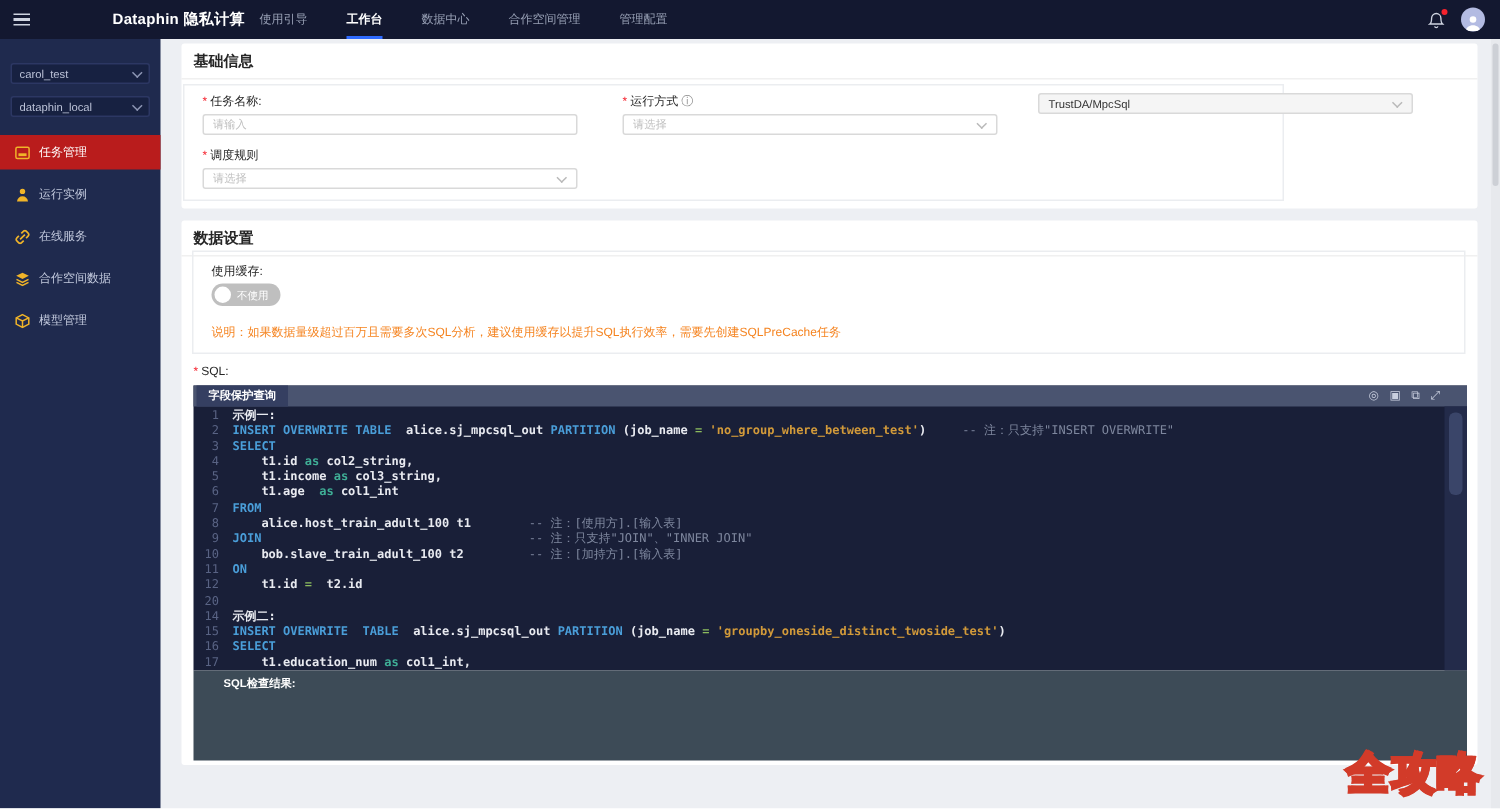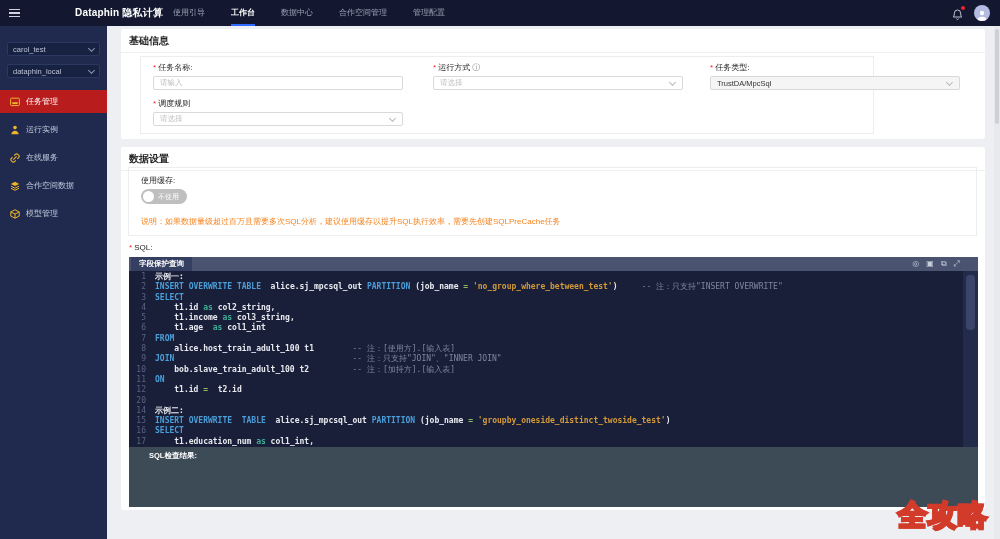--- a/index.html
+++ b/index.html
@@ -25,21 +25,21 @@
   .chev{width:4px;height:4px;border-right:1px solid #8d96b4;border-bottom:1px solid #8d96b4;transform:rotate(45deg);flex:none;margin-top:-2px;}
   .sb-item{position:absolute;left:0;width:107px;height:23px;display:flex;align-items:center;gap:6px;
            padding-left:10px;box-sizing:border-box;color:#c2c9dd;font-size:8px;cursor:pointer;}
   .sb-item.active{background:#b91c1c;color:#fff;}
   .sb-icon{width:10px;height:10px;display:flex;flex:none;}
   
   .card{position:absolute;background:#fff;border-radius:2px;}
   .card1{left:121px;top:29px;width:864px;height:110px;}
   .card2{left:121px;top:147px;width:864px;height:363px;}
   .card h3{margin:0;padding:5px 8px 4px;font-size:10px;color:#262626;font-weight:bold;border-bottom:1px solid #f0f0f0;}
-  .panel{position:absolute;left:19px;top:27px;width:734px;height:78px;border:1px solid #ebedf0;box-sizing:border-box;}
+  .panel{position:absolute;left:1px;top:27px;width:734px;height:78px;border:1px solid #ebedf0;box-sizing:border-box;}
   .panel2{position:absolute;left:7px;top:20px;width:849px;height:69px;border:1px solid #ebedf0;box-sizing:border-box;}
   .field{position:absolute;}
   .field label{font-size:8px;color:#262626;display:block;margin-bottom:3px;}
   .req{color:#f5222d;margin-right:2px;}
   .info{display:inline-block;color:#8c8c8c;font-size:8px;margin-left:2px;}
   .input,.select{width:250px;height:14px;border:1px solid #d9d9d9;border-radius:2px;font-size:7.5px;color:#bfbfbf;
                  display:flex;align-items:center;padding:0 6px;box-sizing:border-box;background:#fff;position:relative;cursor:pointer;}
   .select .chev{position:absolute;right:7px;top:5px;border-color:#b9b9b9;}
   .select.disabled{background:#f5f5f5;color:#333;}
   .f-name{left:12px;top:5px;} .f-run{left:292px;top:5px;} .f-type{left:569px;top:5px;} .f-sched{left:12px;top:41px;}
@@ -182,21 +182,20 @@
         <div class="input">请输入</div>
       </div>
       <div class="field f-run">
         <label><span class="req">*</span><span>运行方式</span><span class="info">ⓘ</span></label>
         <div class="select">
             <span>请选择</span>
             <i class="chev"></i>
           </div>
       </div>
       <div class="field f-type">
-        <label><span class="req">*</span><span>任务类型:</span></label>
         <div class="select disabled">
             <span>TrustDA/MpcSql</span>
             <i class="chev"></i>
           </div>
       </div>
       <div class="field f-sched">
         <label><span class="req">*</span><span>调度规则</span></label>
         <div class="select">
             <span>请选择</span>
             <i class="chev"></i>

